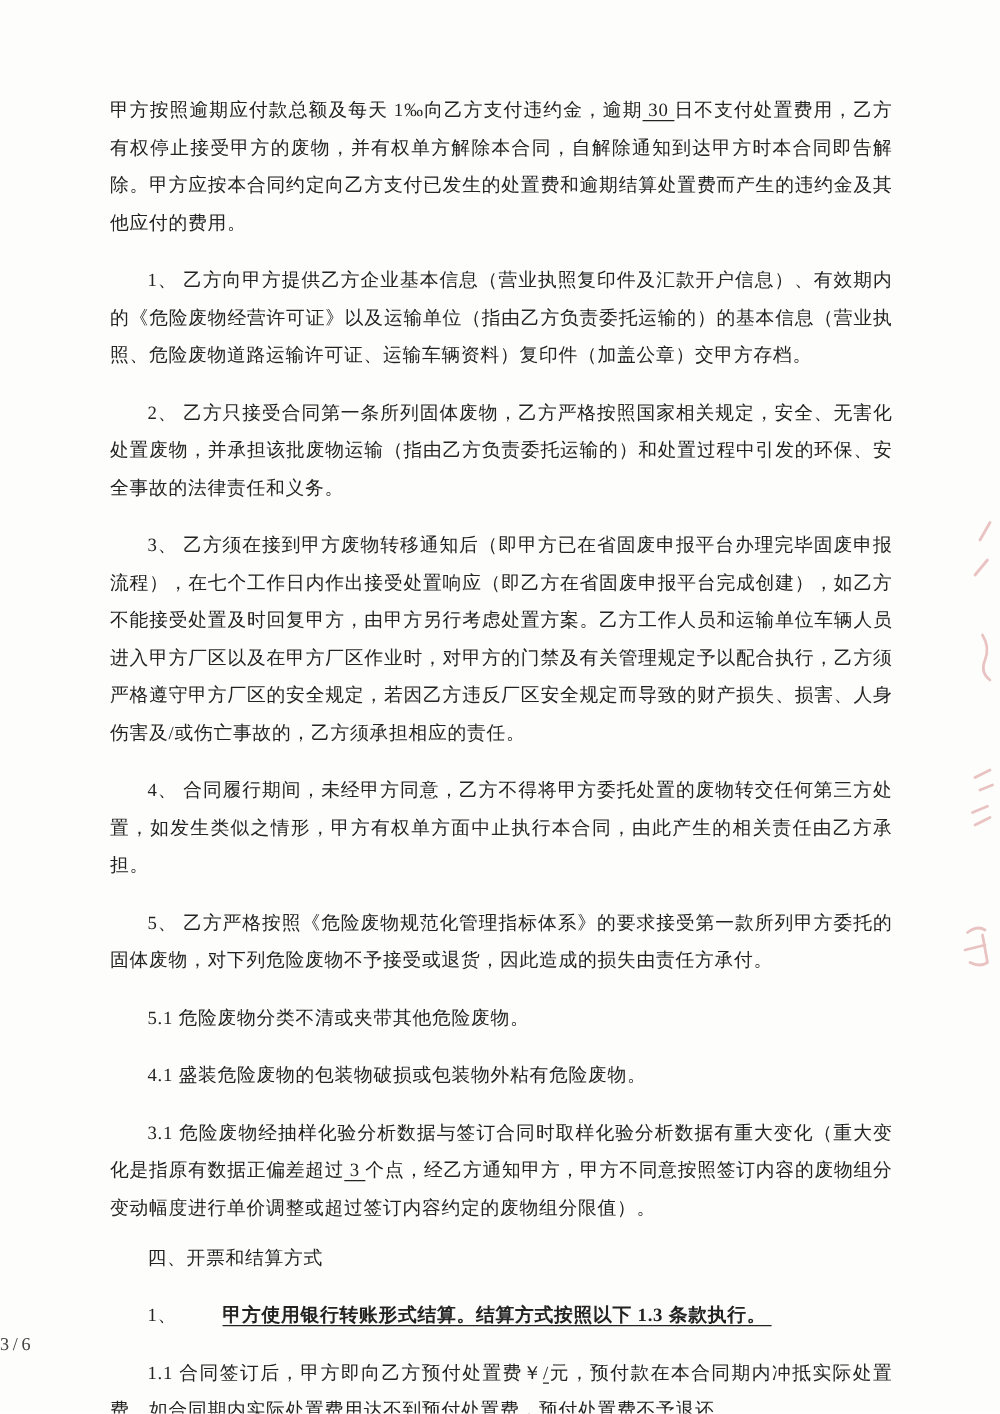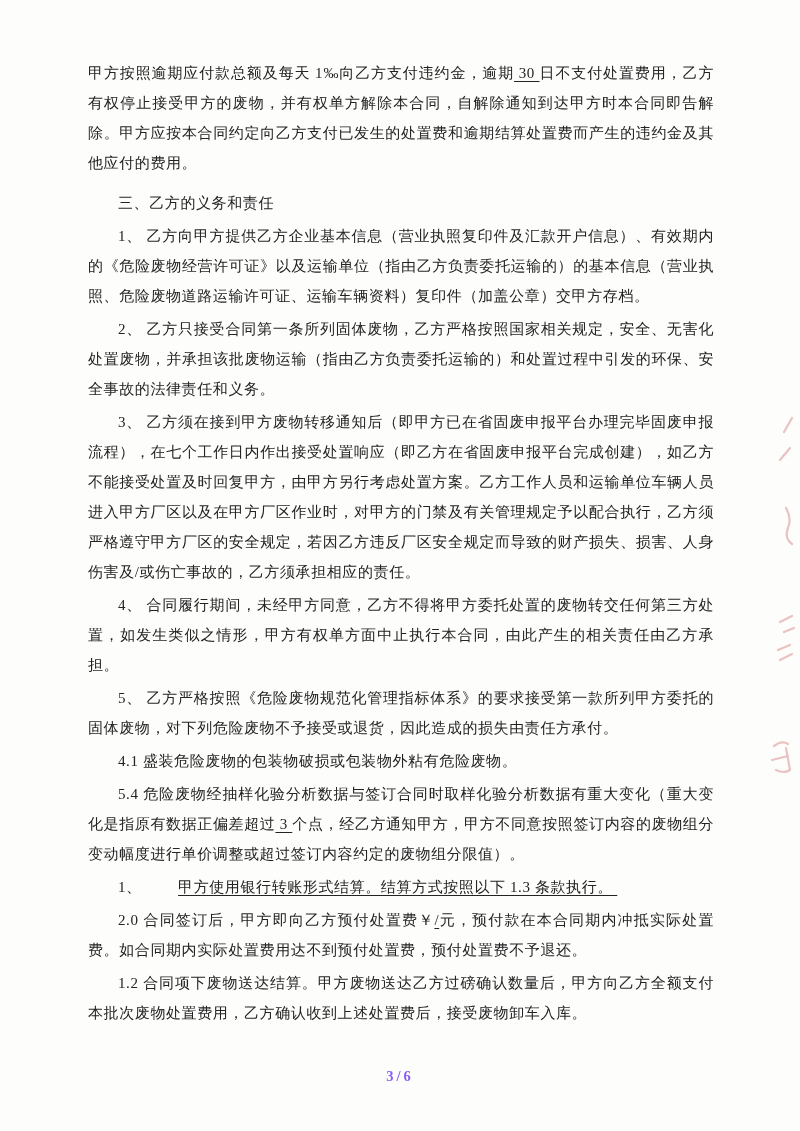--- a/index.html
+++ b/index.html
@@ -17,55 +17,55 @@
   }
   .content{
     position:absolute;
     left:88px;top:58px;width:626px;
     font-size:15px;
     line-height:30px;
     letter-spacing:.6px;
     text-align:justify;
     text-justify:inter-character;
   }
-  .content p{margin:0 0 3px 0;}
+  .content p{margin:16px 0 3px 0;}
   .content p.indent{text-indent:2em;}
   .content p.heading{margin-top:10px;}
   .u{text-decoration:underline;text-underline-offset:3px;}
-  .b{font-weight:normal;padding-left:32px;}
+  .b{font-weight:bold;padding-left:32px;}
   .page-number{
     position:absolute;left:0;top:1068px;width:800px;
-    text-align:center;
+    text-align:left;
     font-size:14.5px;
     letter-spacing:3px;
-    color:#8b5cf6;
-    font-weight:bold;
+    color:#404040;
   }
   .redmarks{
     position:absolute;left:740px;top:380px;
     pointer-events:none;
   }
 </style>
 </head>
 <body>
 
 <div class="page">
 
   <div class="content">
       <p class=""><span>甲方按照逾期应付款总额及每天 1‰向乙方支付违约金，逾期</span><span class="u"> 30 </span><span>日不支付处置费用，乙方有权停止接受甲方的废物，并有权单方解除本合同，自解除通知到达甲方时本合同即告解除。甲方应按本合同约定向乙方支付已发生的处置费和逾期结算处置费而产生的违约金及其他应付的费用。</span></p>
-      <p class="heading indent"><span>三、乙方的义务和责任</span></p>
       <p class="indent"><span>1、 乙方向甲方提供乙方企业基本信息（营业执照复印件及汇款开户信息）、有效期内的《危险废物经营许可证》以及运输单位（指由乙方负责委托运输的）的基本信息（营业执照、危险废物道路运输许可证、运输车辆资料）复印件（加盖公章）交甲方存档。</span></p>
       <p class="indent"><span>2、 乙方只接受合同第一条所列固体废物，乙方严格按照国家相关规定，安全、无害化处置废物，并承担该批废物运输（指由乙方负责委托运输的）和处置过程中引发的环保、安全事故的法律责任和义务。</span></p>
       <p class="indent"><span>3、 乙方须在接到甲方废物转移通知后（即甲方已在省固废申报平台办理完毕固废申报流程），在七个工作日内作出接受处置响应（即乙方在省固废申报平台完成创建），如乙方不能接受处置及时回复甲方，由甲方另行考虑处置方案。乙方工作人员和运输单位车辆人员进入甲方厂区以及在甲方厂区作业时，对甲方的门禁及有关管理规定予以配合执行，乙方须严格遵守甲方厂区的安全规定，若因乙方违反厂区安全规定而导致的财产损失、损害、人身伤害及/或伤亡事故的，乙方须承担相应的责任。</span></p>
       <p class="indent"><span>4、 合同履行期间，未经甲方同意，乙方不得将甲方委托处置的废物转交任何第三方处置，如发生类似之情形，甲方有权单方面中止执行本合同，由此产生的相关责任由乙方承担。</span></p>
       <p class="indent"><span>5、 乙方严格按照《危险废物规范化管理指标体系》的要求接受第一款所列甲方委托的固体废物，对下列危险废物不予接受或退货，因此造成的损失由责任方承付。</span></p>
+      <p class="indent"><span>5.1 危险废物分类不清或夹带其他危险废物。</span></p>
       <p class="indent"><span>4.1 盛装危险废物的包装物破损或包装物外粘有危险废物。</span></p>
-      <p class="indent"><span>5.4 危险废物经抽样化验分析数据与签订合同时取样化验分析数据有重大变化（重大变化是指原有数据正偏差超过</span><span class="u"> 3 </span><span>个点，经乙方通知甲方，甲方不同意按照签订内容的废物组分变动幅度进行单价调整或超过签订内容约定的废物组分限值）。</span></p>
+      <p class="indent"><span>3.1 危险废物经抽样化验分析数据与签订合同时取样化验分析数据有重大变化（重大变化是指原有数据正偏差超过</span><span class="u"> 3 </span><span>个点，经乙方通知甲方，甲方不同意按照签订内容的废物组分变动幅度进行单价调整或超过签订内容约定的废物组分限值）。</span></p>
+      <p class="heading indent"><span>四、开票和结算方式</span></p>
       <p class="indent"><span>1、 </span><span class="u b">甲方使用银行转账形式结算。结算方式按照以下 1.3 条款执行。&nbsp;</span></p>
-      <p class="indent"><span>2.0 合同签订后，甲方即向乙方预付处置费￥</span><span class="u">/</span><span>元，预付款在本合同期内冲抵实际处置费。如合同期内实际处置费用达不到预付处置费，预付处置费不予退还。</span></p>
+      <p class="indent"><span>1.1 合同签订后，甲方即向乙方预付处置费￥</span><span class="u">/</span><span>元，预付款在本合同期内冲抵实际处置费。如合同期内实际处置费用达不到预付处置费，预付处置费不予退还。</span></p>
       <p class="indent"><span>1.2 合同项下废物送达结算。甲方废物送达乙方过磅确认数量后，甲方向乙方全额支付本批次废物处置费用，乙方确认收到上述处置费后，接受废物卸车入库。</span></p>
     </div>
 
   <div class="page-number">3/6</div>
 
   <svg class="redmarks" width="60" height="420" viewBox="0 0 60 420" fill="none" stroke="#dc9c9c" stroke-width="2.2" stroke-linecap="round" opacity="0.6">
     <path d="M44 52 l8 -14"></path>
     <path d="M40 80 l10 -12"></path>
     <path d="M46 128 q6 10 2 20 t4 16"></path>
     <path d="M40 242 l12 -6 M44 252 l10 -4"></path>

